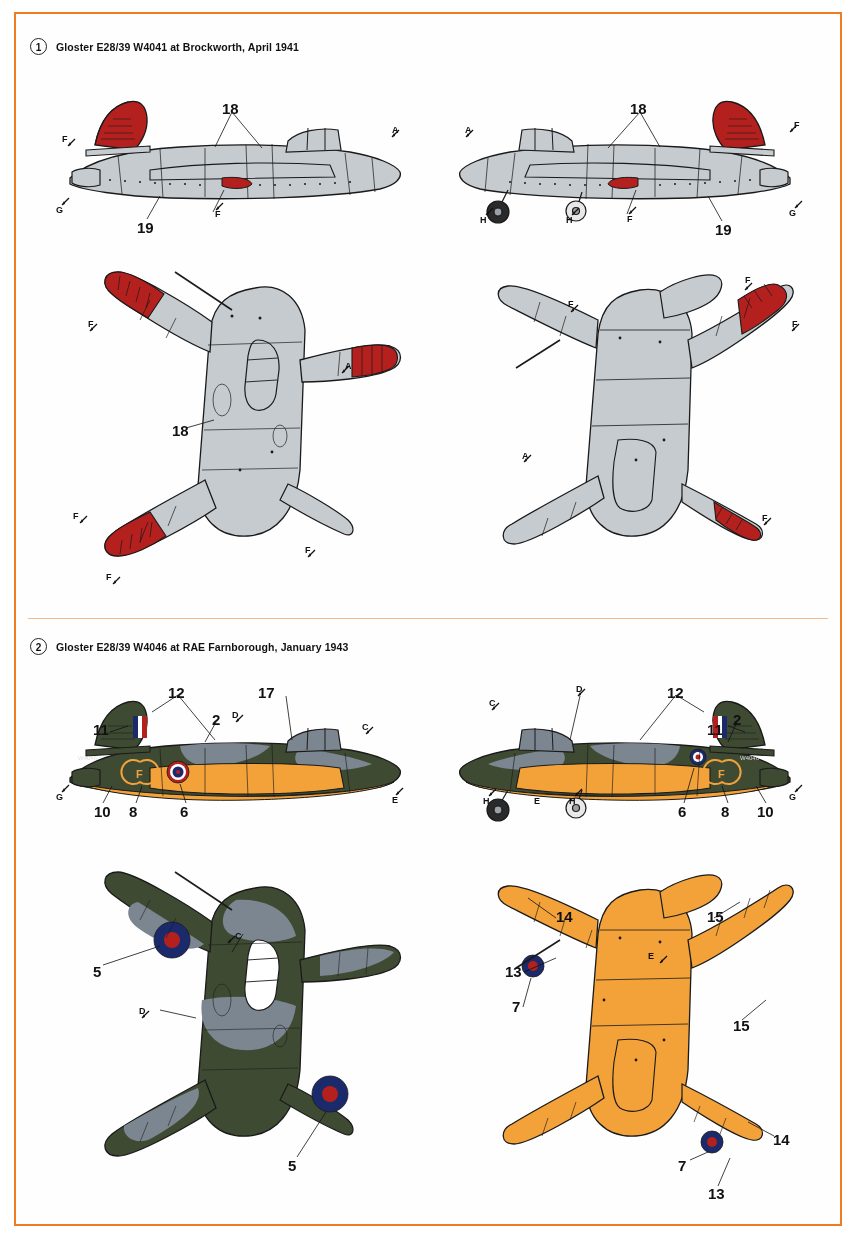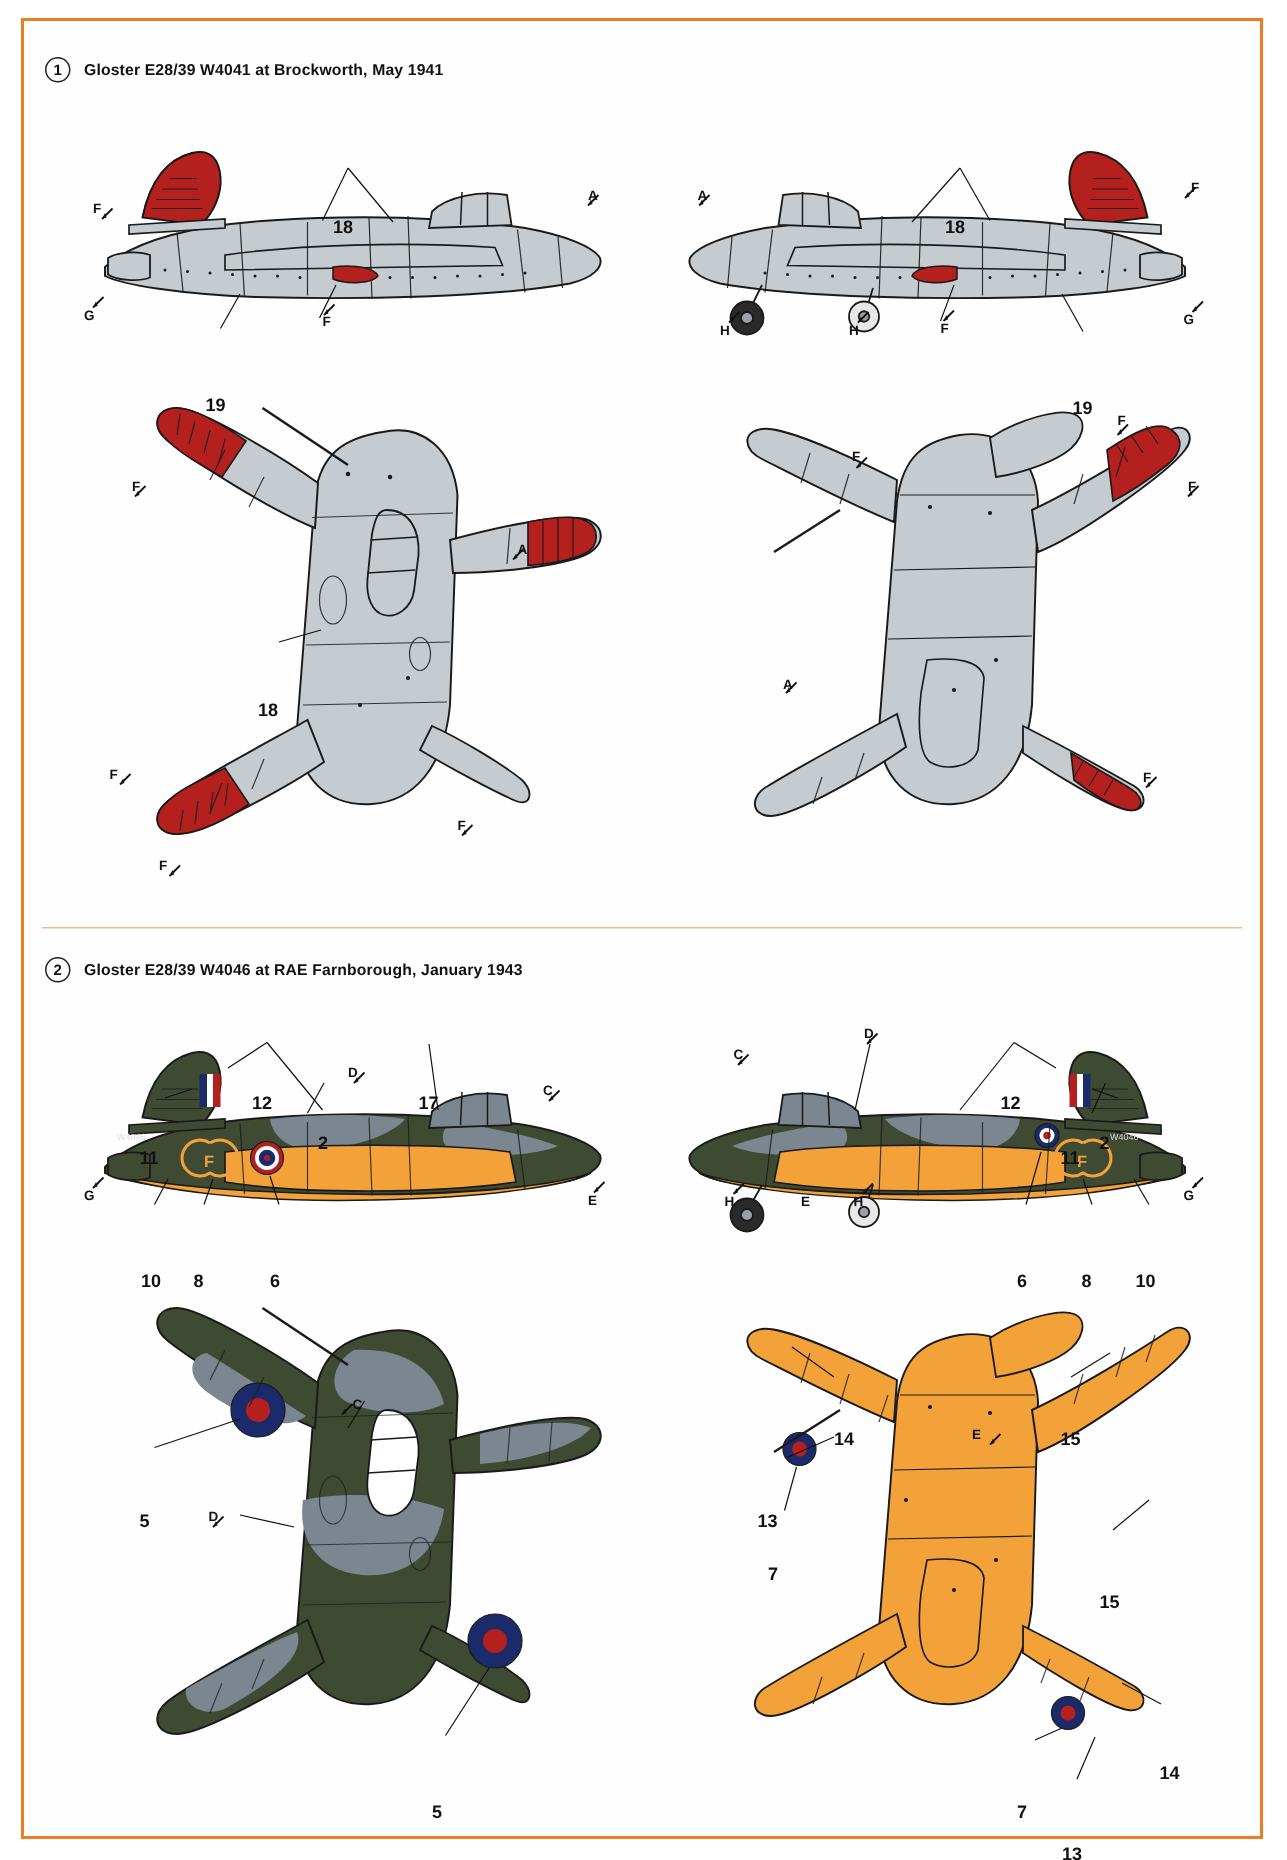--- a/index.html
+++ b/index.html
@@ -60,25 +60,24 @@
   }
   .callout {
     position: absolute;
     font-size: 9px;
     color: #111;
     font-weight: 700;
     white-space: nowrap;
   }
   .num {
     position: absolute;
-    font-size: 12px;
+    font-size: 15px;
     color: #111;
     font-weight: 700;
     white-space: nowrap;
-    margin-top: 44px;
   }
   svg { display: block; }
   .svg-layer {
     position: absolute;
     left: 0; top: 0;
     width: 858px;
     height: 1240px;
     pointer-events: none;
   }
 </style>
@@ -597,21 +596,21 @@
         <path d="M774,1136 L748,1122"></path>
         <path d="M690,1160 L708,1152"></path>
         <path d="M718,1186 L730,1158"></path>
       </g>
       <use href="#tick" x="660" y="963"></use>
     </g>
   </svg>
 
   <div class="scheme-head" style="left:30px; top:38px;">
     <div class="scheme-num">1</div>
-    <div class="scheme-title">Gloster E28/39 W4041 at Brockworth, May 1941</div>
+    <div class="scheme-title">Gloster E28/39 W4041 at Brockworth, April 1941</div>
   </div>
 
   <div class="callout" style="left:62px; top:134px;">F</div>
   <div class="callout" style="left:392px; top:125px;">A</div>
   <div class="callout" style="left:56px; top:205px;">G</div>
   <div class="callout" style="left:215px; top:209px;">F</div>
   <div class="num" style="left:222px; top:100px;">18</div>
   <div class="num" style="left:137px; top:219px;">19</div>
 
   <div class="callout" style="left:465px; top:125px;">A</div>
@@ -641,21 +640,21 @@
   <div class="scheme-head" style="left:30px; top:638px;">
     <div class="scheme-num">2</div>
     <div class="scheme-title">Gloster E28/39 W4046 at RAE Farnborough, January 1943</div>
   </div>
 
   <div class="callout" style="left:232px; top:710px;">D</div>
   <div class="callout" style="left:362px; top:722px;">C</div>
   <div class="callout" style="left:56px; top:792px;">G</div>
   <div class="callout" style="left:392px; top:795px;">E</div>
   <div class="num" style="left:168px; top:684px;">12</div>
-  <div class="num" style="left:279px; top:684px;text-align:right;">17</div>
+  <div class="num" style="left:258px; top:684px;text-align:right;">17</div>
   <div class="num" style="left:93px; top:721px;">11</div>
   <div class="num" style="left:212px; top:711px;">2</div>
   <div class="num" style="left:94px; top:803px;">10</div>
   <div class="num" style="left:129px; top:803px;">8</div>
   <div class="num" style="left:180px; top:803px;">6</div>
 
   <div class="callout" style="left:489px; top:698px;">C</div>
   <div class="callout" style="left:576px; top:684px;">D</div>
   <div class="callout" style="left:483px; top:796px;">H</div>
   <div class="callout" style="left:534px; top:796px;">E</div>

